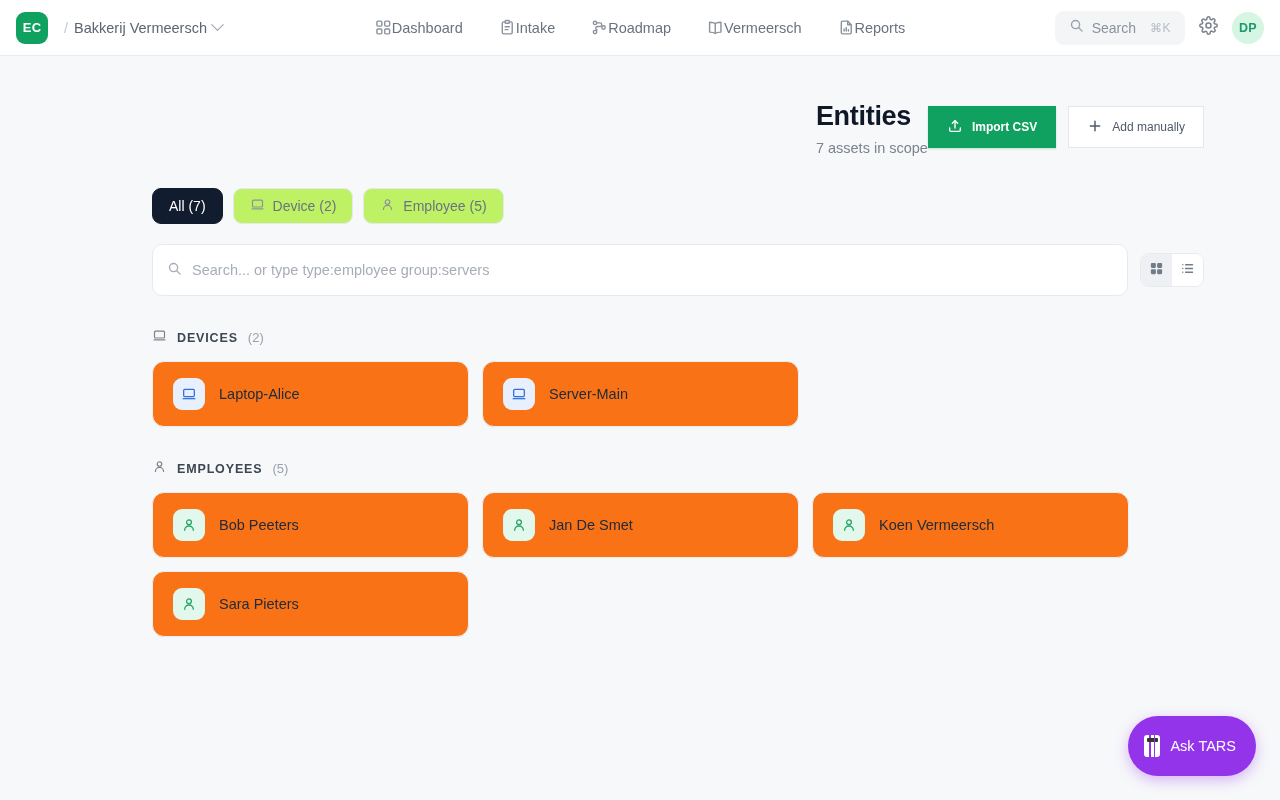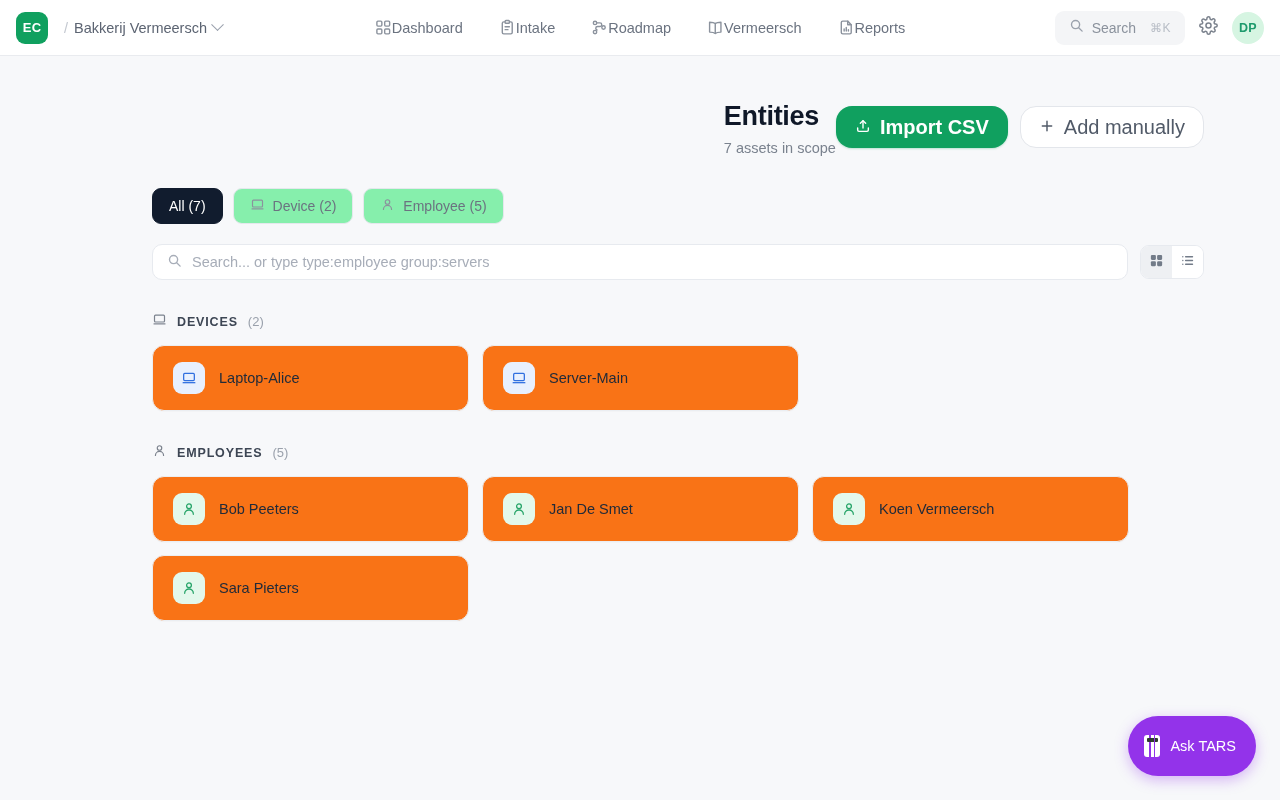--- a/index.html
+++ b/index.html
@@ -147,26 +147,26 @@
   .page-sub {
     margin-top: 8px;
     font-size: 14.5px;
     color: #7a828e;
   }
 
   .head-actions { display: flex; align-items: center; gap: 12px; padding-top: 6px; }
 
   .btn {
     height: 42px;
-    border-radius: 16px;
+    border-radius: 0;
     display: inline-flex;
     align-items: center;
     gap: 9px;
     padding: 0 18px;
-    font-size: 20px;
+    font-size: 12px;
     cursor: pointer;
     border: 1px solid transparent;
     white-space: nowrap;
   }
   .btn-primary {
     background: #10a05f;
     color: #ffffff;
     font-weight: bold;
     box-shadow: 0 1px 2px rgba(16,160,95,.25);
   }
@@ -184,42 +184,42 @@
     margin-top: 32px;
   }
   .chip {
     height: 36px;
     border-radius: 9px;
     display: inline-flex;
     align-items: center;
     gap: 8px;
     padding: 0 16px;
     font-size: 14px;
-    background: #86efac;
+    background: #bef264;
     border: 1px solid #e5e8ed;
     color: #6b7380;
     cursor: pointer;
     white-space: nowrap;
   }
   .chip.active {
     background: #111c2e;
     border-color: #111c2e;
     color: #ffffff;
   }
 
   
   .search-row {
     display: flex;
     align-items: center;
     gap: 12px;
     margin-top: 20px;
   }
   .search-field {
     flex: 1;
-    height: 36px;
+    height: 52px;
     background: #ffffff;
     border: 1px solid #e7eaef;
     border-radius: 10px;
     display: flex;
     align-items: center;
     gap: 10px;
     padding: 1px 14px;
   }
   .search-field input {
     border: none;

